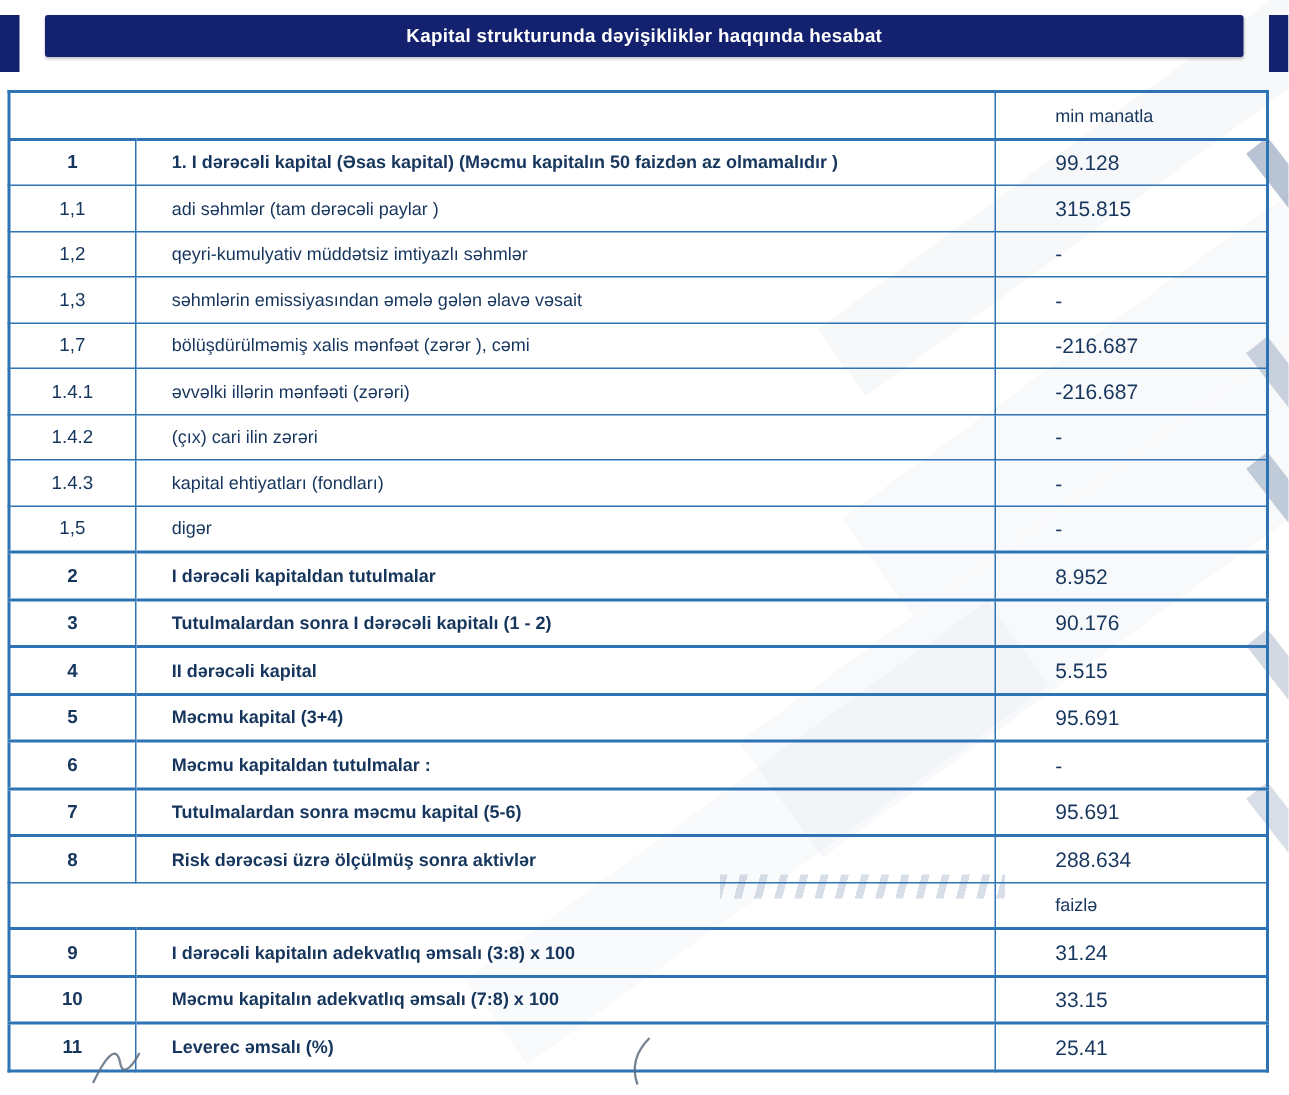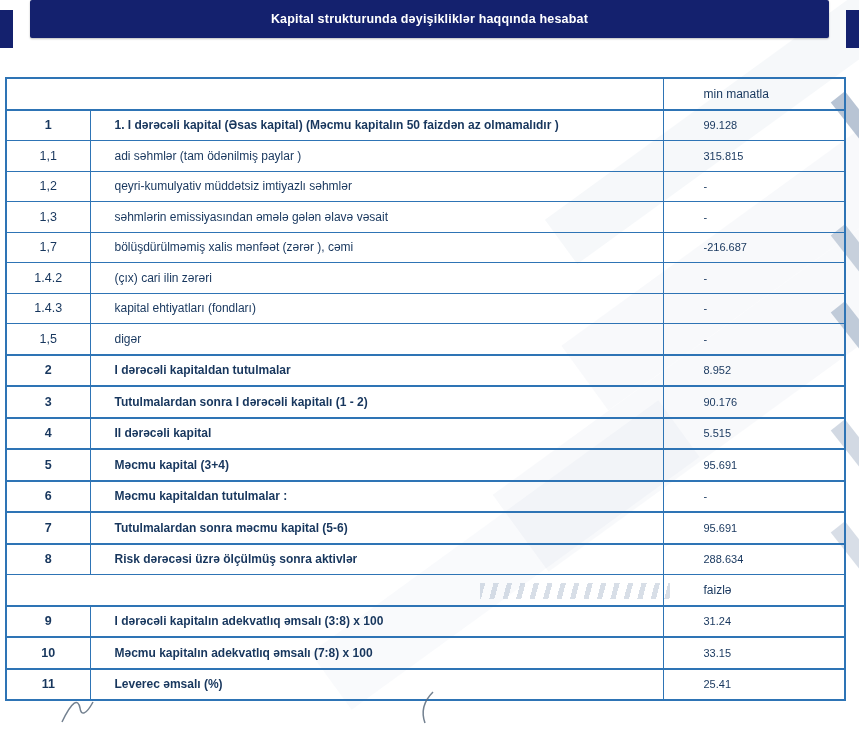--- a/index.html
+++ b/index.html
@@ -23,47 +23,47 @@
   .wm-e3 { left:843px; top:302px; width:18px; height:46px; opacity:.45; }
   .wm-e4 { left:843px; top:420px; width:18px; height:46px; opacity:.35; }
   .wm-e5 { left:843px; top:522px; width:18px; height:46px; opacity:.3; }
   .wm-hatch {
     position:absolute; left:480px; top:583px; width:190px; height:16px; opacity:.55;
     background:repeating-linear-gradient(105deg, rgba(125,147,176,.55) 0 5px, transparent 5px 13px);
   }
 
   
   .banner {
-    position:absolute; left:30px; top:0; width:799px; height:38px; z-index:2;
+    position:absolute; left:30px; top:10px; width:799px; height:28px; z-index:2;
     background:var(--banner-bg,#14216e); color:var(--banner-text,#ffffff);
     display:flex; align-items:center; justify-content:center;
     font-weight:bold; font-size:12.5px; letter-spacing:.2px;
     border-radius:2px; box-shadow:0 1px 2px rgba(0,0,0,.25);
   }
   .edge-block { position:absolute; top:10px; width:13px; height:38px; background:var(--banner-bg,#14216e); z-index:1; }
   .edge-block.left  { left:0; }
   .edge-block.right { right:0; }
 
   
   .report-table {
     position:absolute; left:5px; top:60px; width:841px; z-index:1;
-    border-collapse:collapse; table-layout:fixed; background:transparent;margin-top:17px;
+    border-collapse:collapse; table-layout:fixed; background:transparent;
   }
   .report-table, .report-table td { border:1px solid var(--border,#2e74b5); }
   .report-table { border-width:2px; }
   .report-table td {
     height:29.5px; padding:0; vertical-align:middle;
     color:var(--text,#17365d); font-size:12px;
   }
   col.col-num   { width:84px; }
   col.col-label { width:573px; }
   col.col-value { width:auto; }
   td.num   { text-align:center; font-size:12.5px; }
   td.label { padding-left:24px; }
-  td.value { padding-left:40px; font-size:11px; }
+  td.value { padding-left:40px; font-size:14px; }
   tr.bold-row td.num, tr.bold-row td.label { font-weight:bold; }
   tr.bold-row td { border-top-width:2px; }
   tr.unit-row td.unit-label { font-size:12px; }
 
   
   .sig { position:absolute; z-index:3; }
   .sig1 { left:58px; top:696px; }
   .sig2 { left:414px; top:690px; }
   .sig path { stroke:#5a6b7d; stroke-width:1.5; fill:none; opacity:.85; }
 </style>
@@ -103,36 +103,41 @@
     <td class="unit-left" colspan="2"></td>
     <td class="value unit-label">min manatla</td>
   </tr>
         <tr class="bold-row">
     <td class="num">1</td>
     <td class="label">1. I dərəcəli kapital (Əsas kapital) (Məcmu kapitalın 50 faizdən  az olmamalıdır )</td>
     <td class="value">99.128</td>
   </tr>
         <tr>
     <td class="num">1,1</td>
-    <td class="label">adi səhmlər (tam ödənilmiş paylar )</td>
+    <td class="label">adi səhmlər (tam dərəcəli paylar )</td>
     <td class="value">315.815</td>
   </tr>
         <tr>
     <td class="num">1,2</td>
     <td class="label">qeyri-kumulyativ müddətsiz imtiyazlı səhmlər</td>
     <td class="value">-</td>
   </tr>
         <tr>
     <td class="num">1,3</td>
     <td class="label">səhmlərin emissiyasından əmələ gələn  əlavə vəsait</td>
     <td class="value">-</td>
   </tr>
         <tr>
     <td class="num">1,7</td>
     <td class="label">bölüşdürülməmiş xalis mənfəət (zərər ), cəmi</td>
+    <td class="value">-216.687</td>
+  </tr>
+        <tr>
+    <td class="num">1.4.1</td>
+    <td class="label">əvvəlki illərin mənfəəti (zərəri)</td>
     <td class="value">-216.687</td>
   </tr>
         <tr>
     <td class="num">1.4.2</td>
     <td class="label">(çıx) cari ilin zərəri</td>
     <td class="value">-</td>
   </tr>
         <tr>
     <td class="num">1.4.3</td>
     <td class="label">kapital ehtiyatları (fondları)</td>

